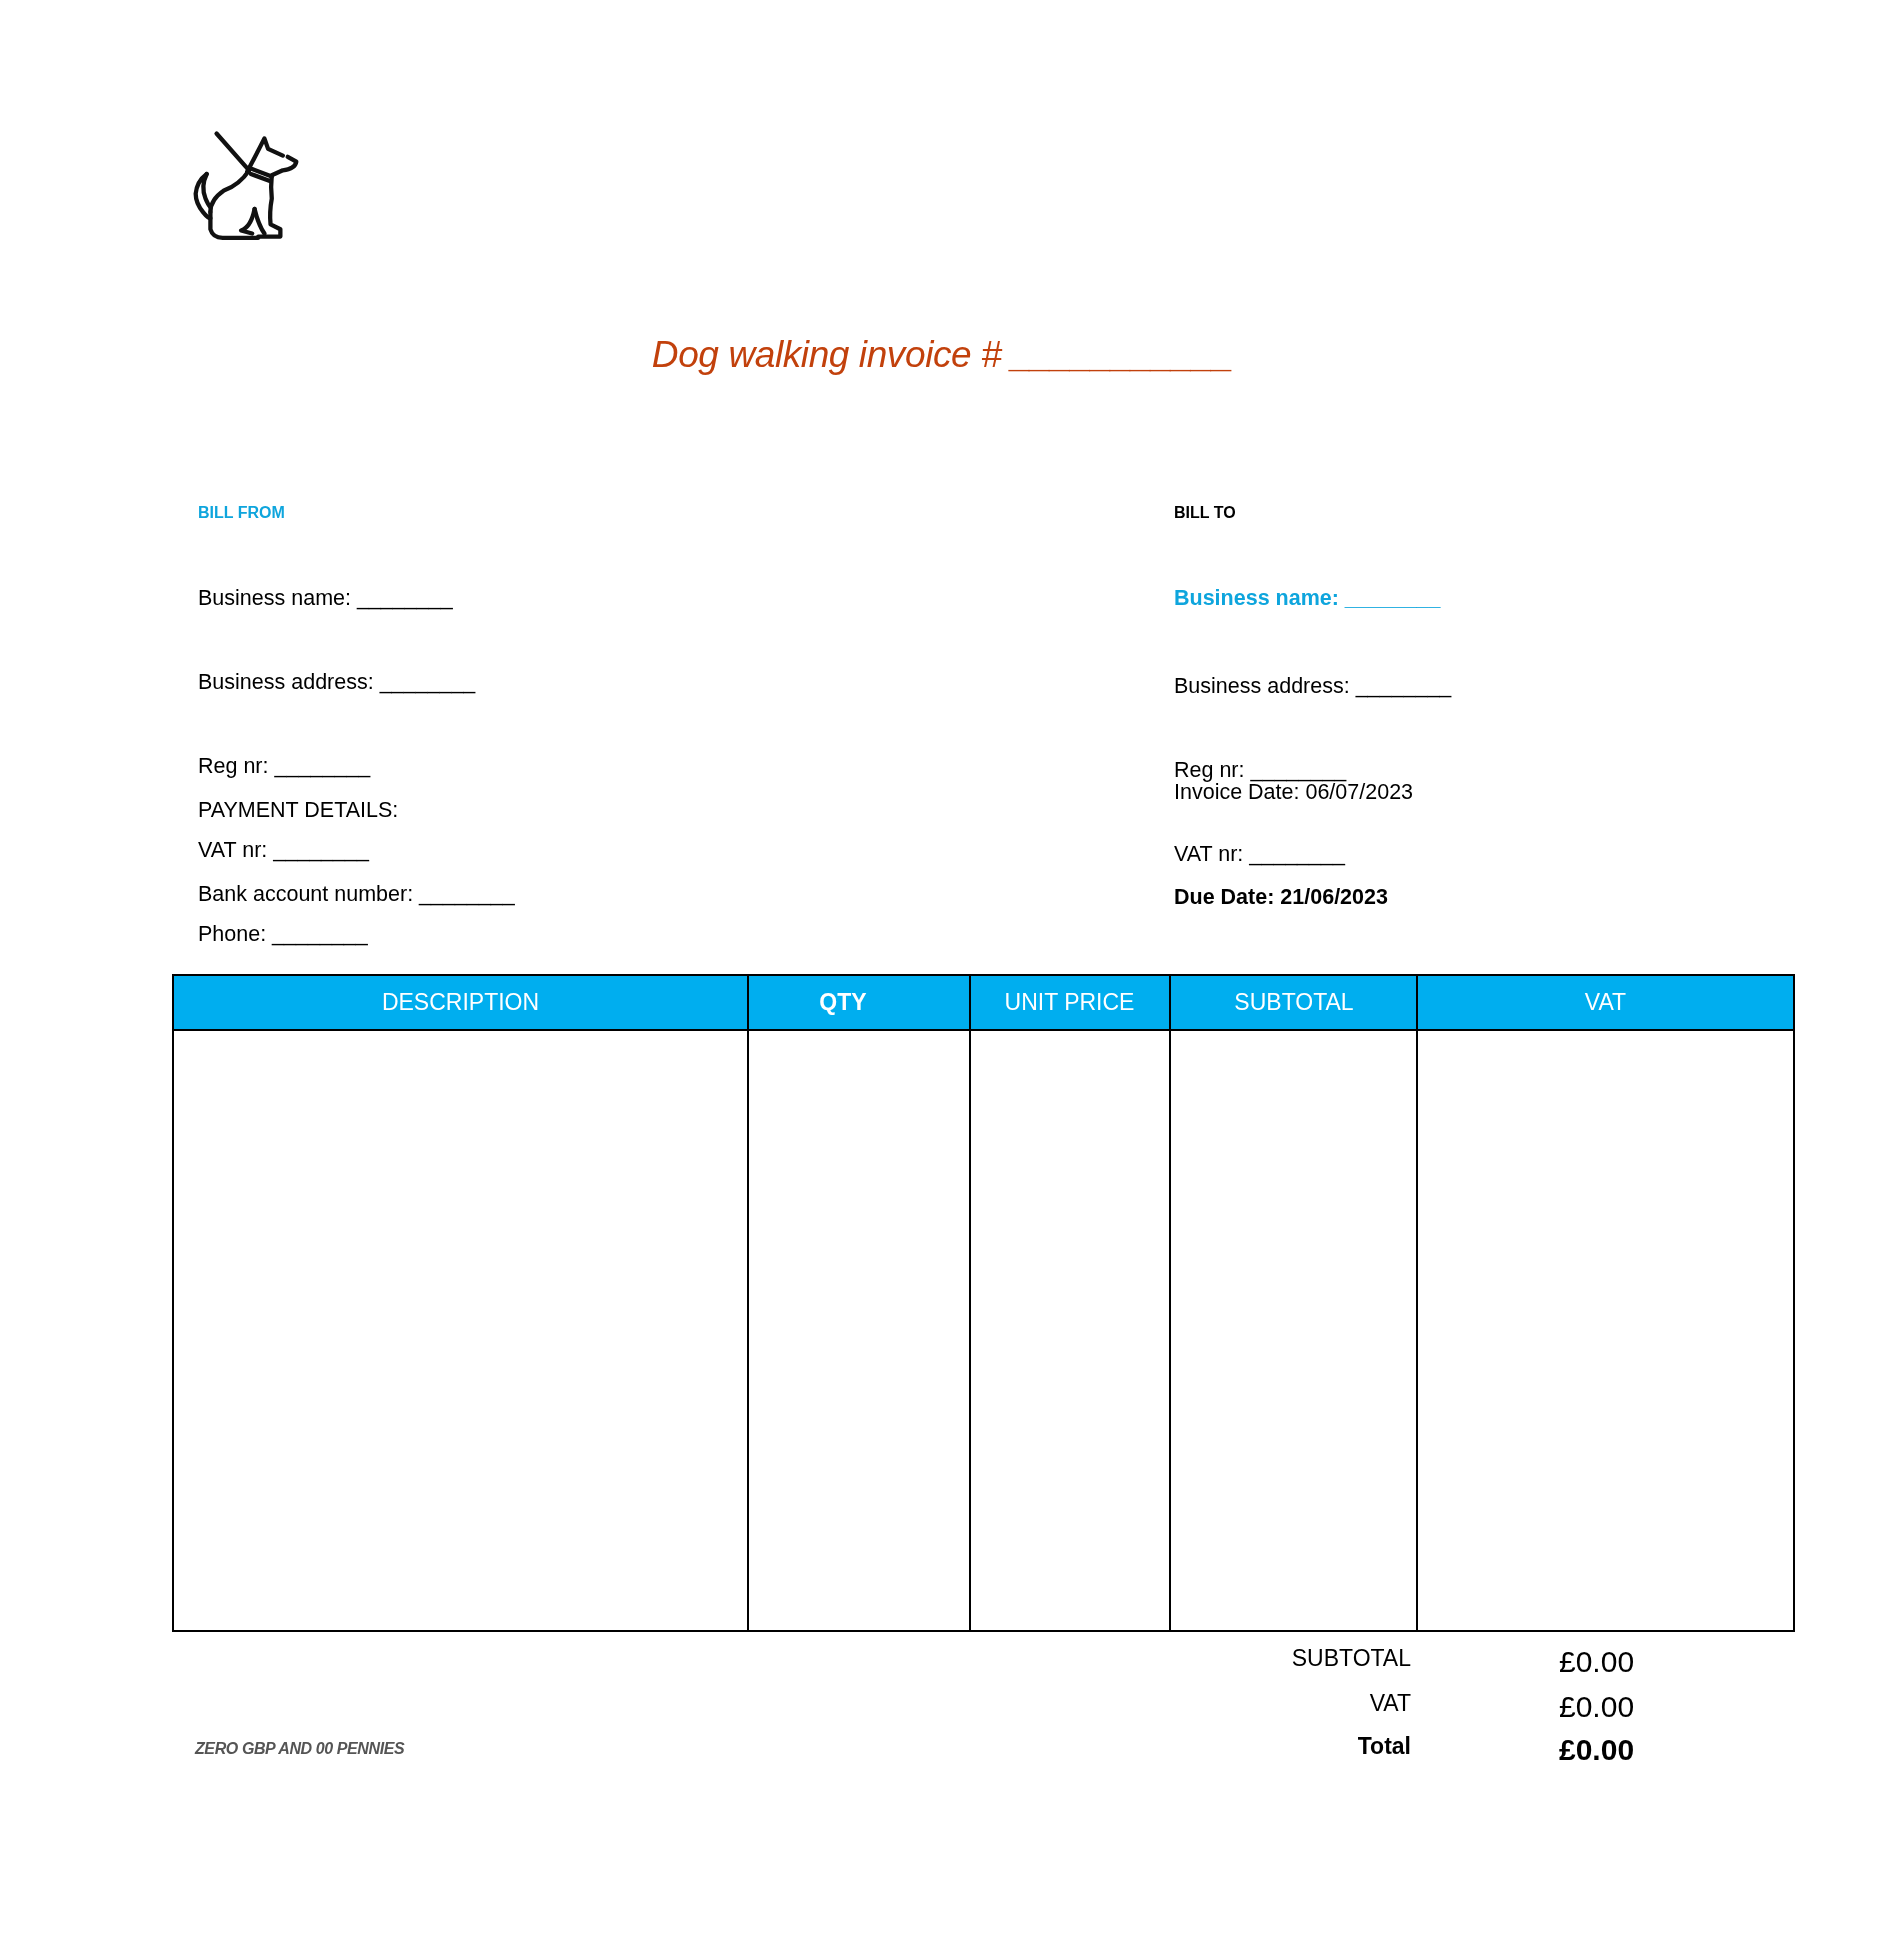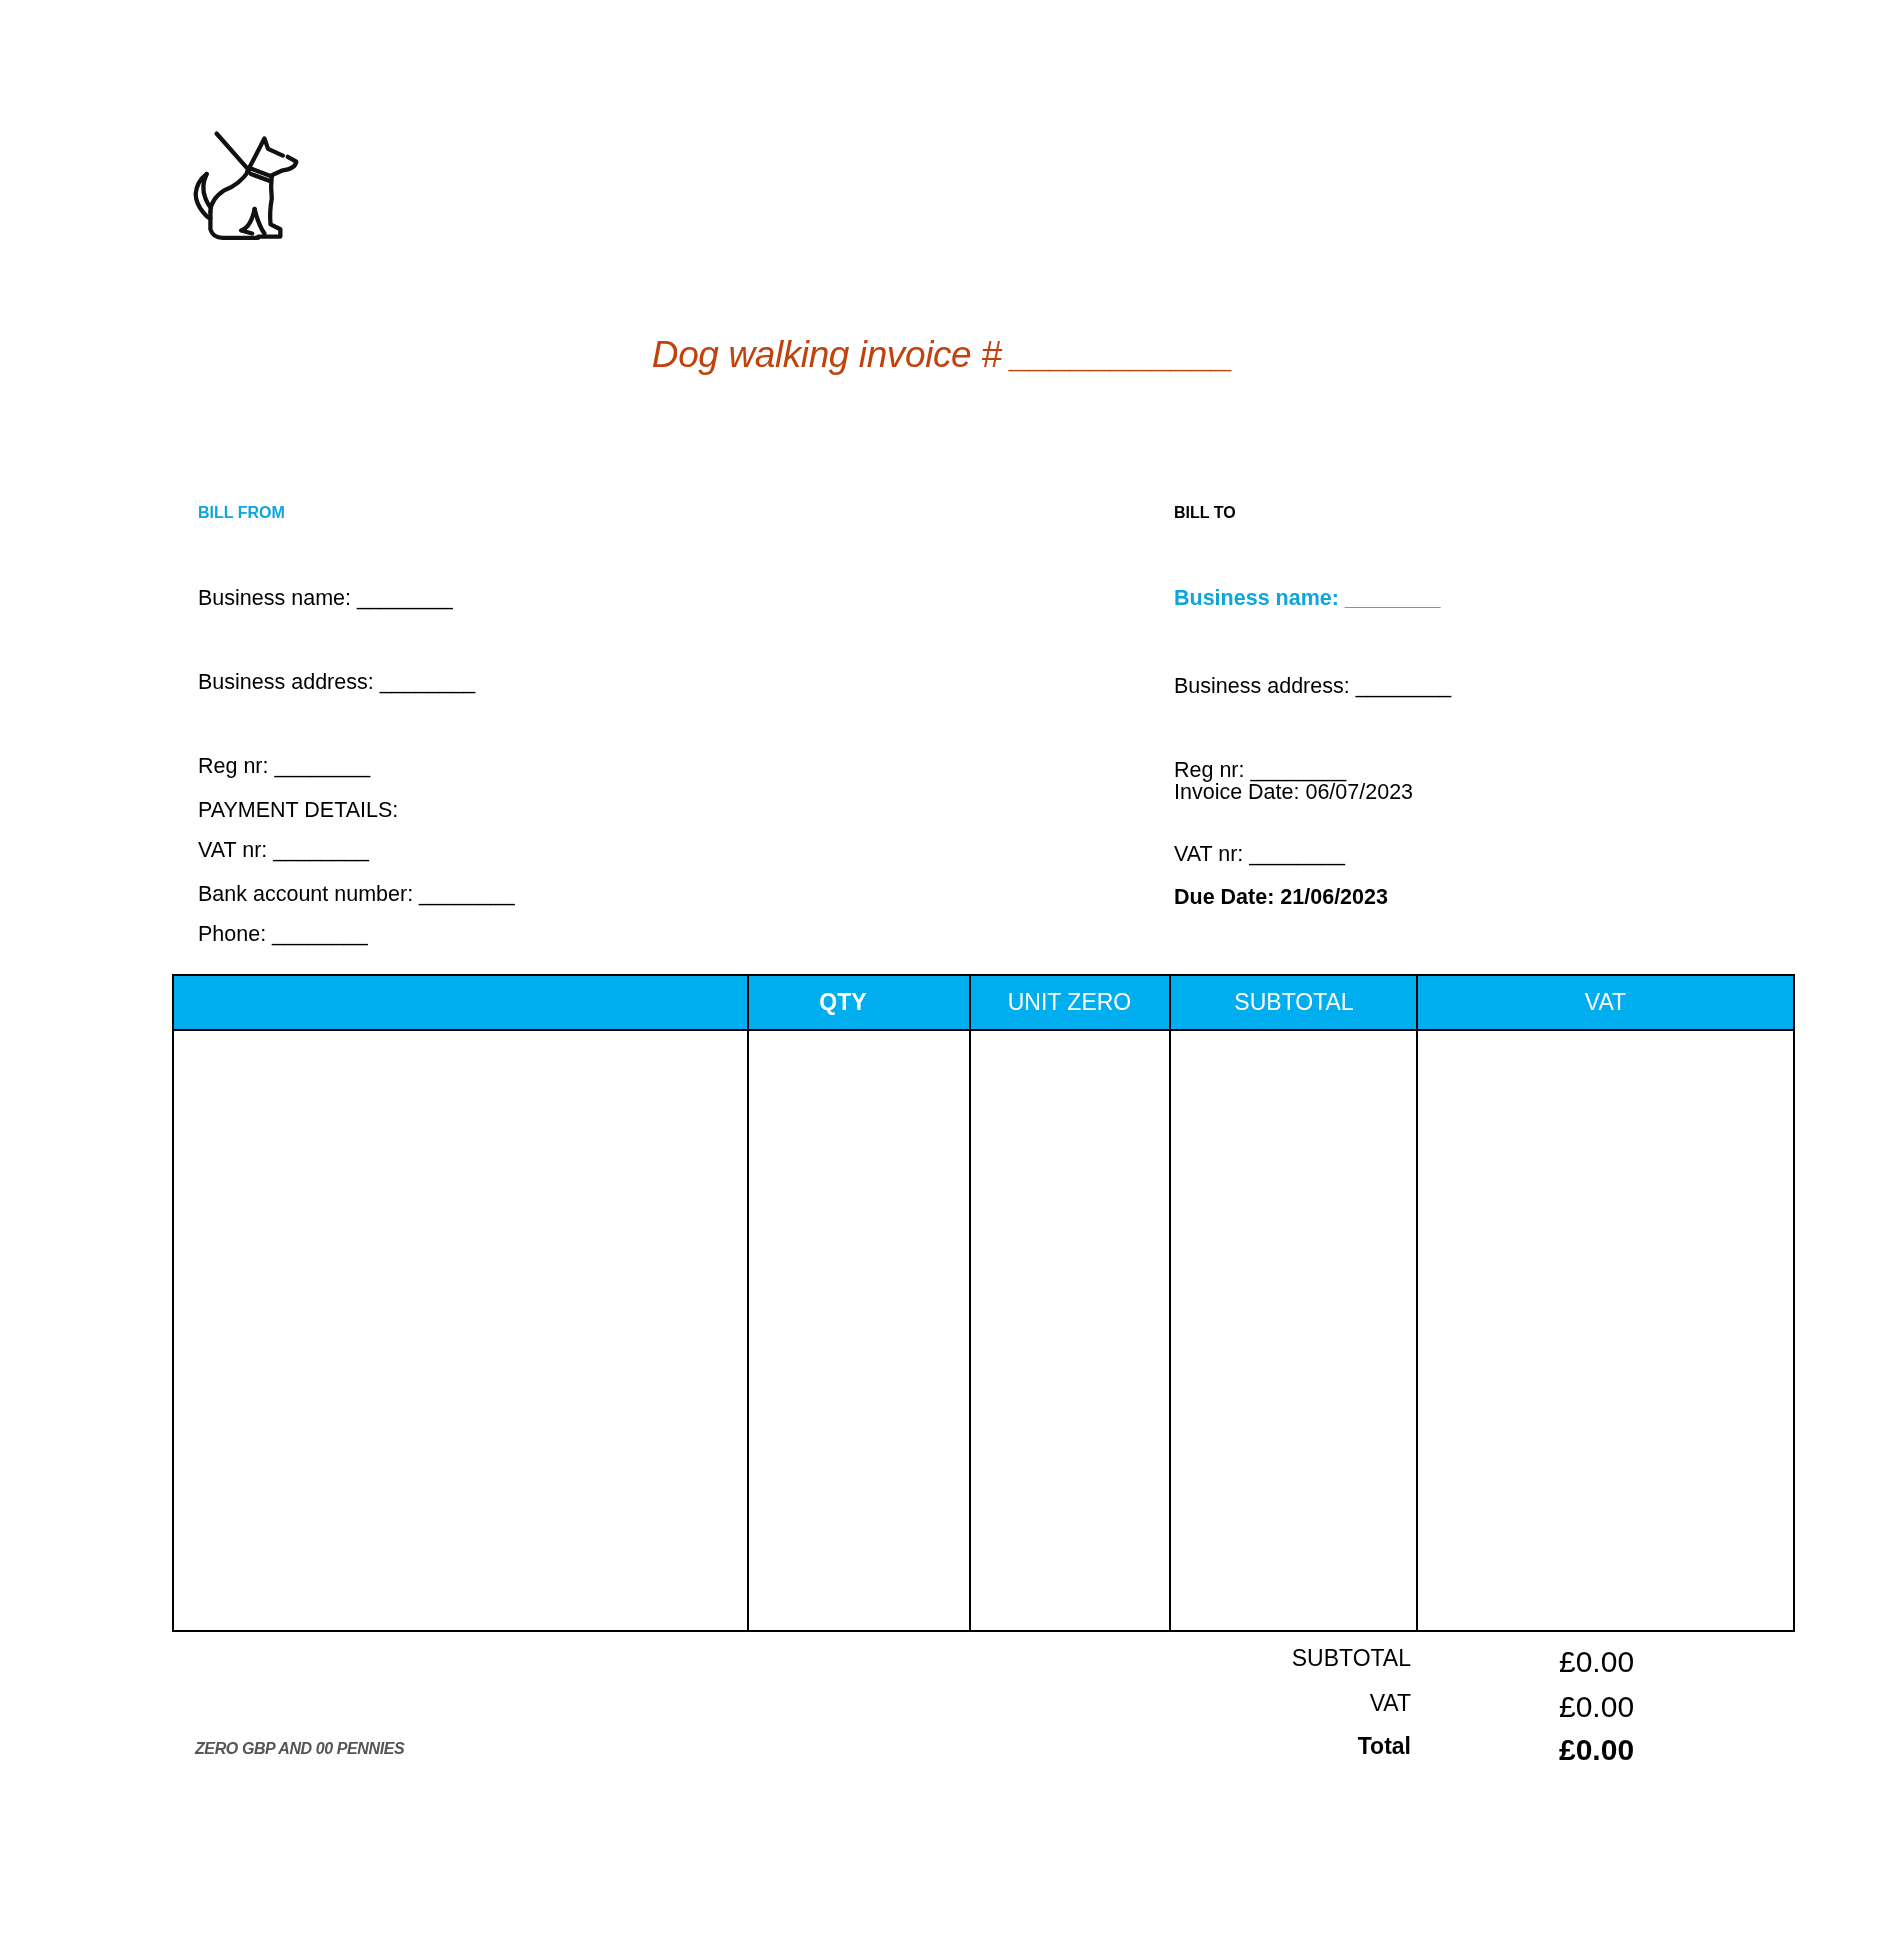--- a/index.html
+++ b/index.html
@@ -72,22 +72,23 @@
   <div>Invoice Date: 06/07/2023</div>
   <div class="bold">Due Date: 21/06/2023</div>
 </div>
 
 <div class="abs tbl">
   <div class="thead"></div>
   <div class="col-line" style="left:573px;"></div>
   <div class="col-line" style="left:795px;"></div>
   <div class="col-line" style="left:995px;"></div>
   <div class="col-line" style="left:1242px;"></div>
+  <div class="th" style="left:0; width:573px;">DESCRIPTION</div>
   <div class="th" style="left:575px; width:188px;font-weight:bold;">QTY</div>
-  <div class="th" style="left:796px; width:199px;">UNIT ZERO</div>
+  <div class="th" style="left:796px; width:199px;">UNIT PRICE</div>
   <div class="th" style="left:997px; width:246px;">SUBTOTAL</div>
   <div class="th" style="left:1244px; width:375px;">VAT</div>
 </div>
 
 <div class="abs words">ZERO GBP AND 00 PENNIES</div>
 
 <div class="abs tot-label" style="left:1189px; top:1645px;">SUBTOTAL</div>
 <div class="abs tot-val" style="left:1559px; top:1645px;">£0.00</div>
 <div class="abs tot-label" style="left:1189px; top:1690px;">VAT</div>
 <div class="abs tot-val" style="left:1559px; top:1690px;">£0.00</div>

